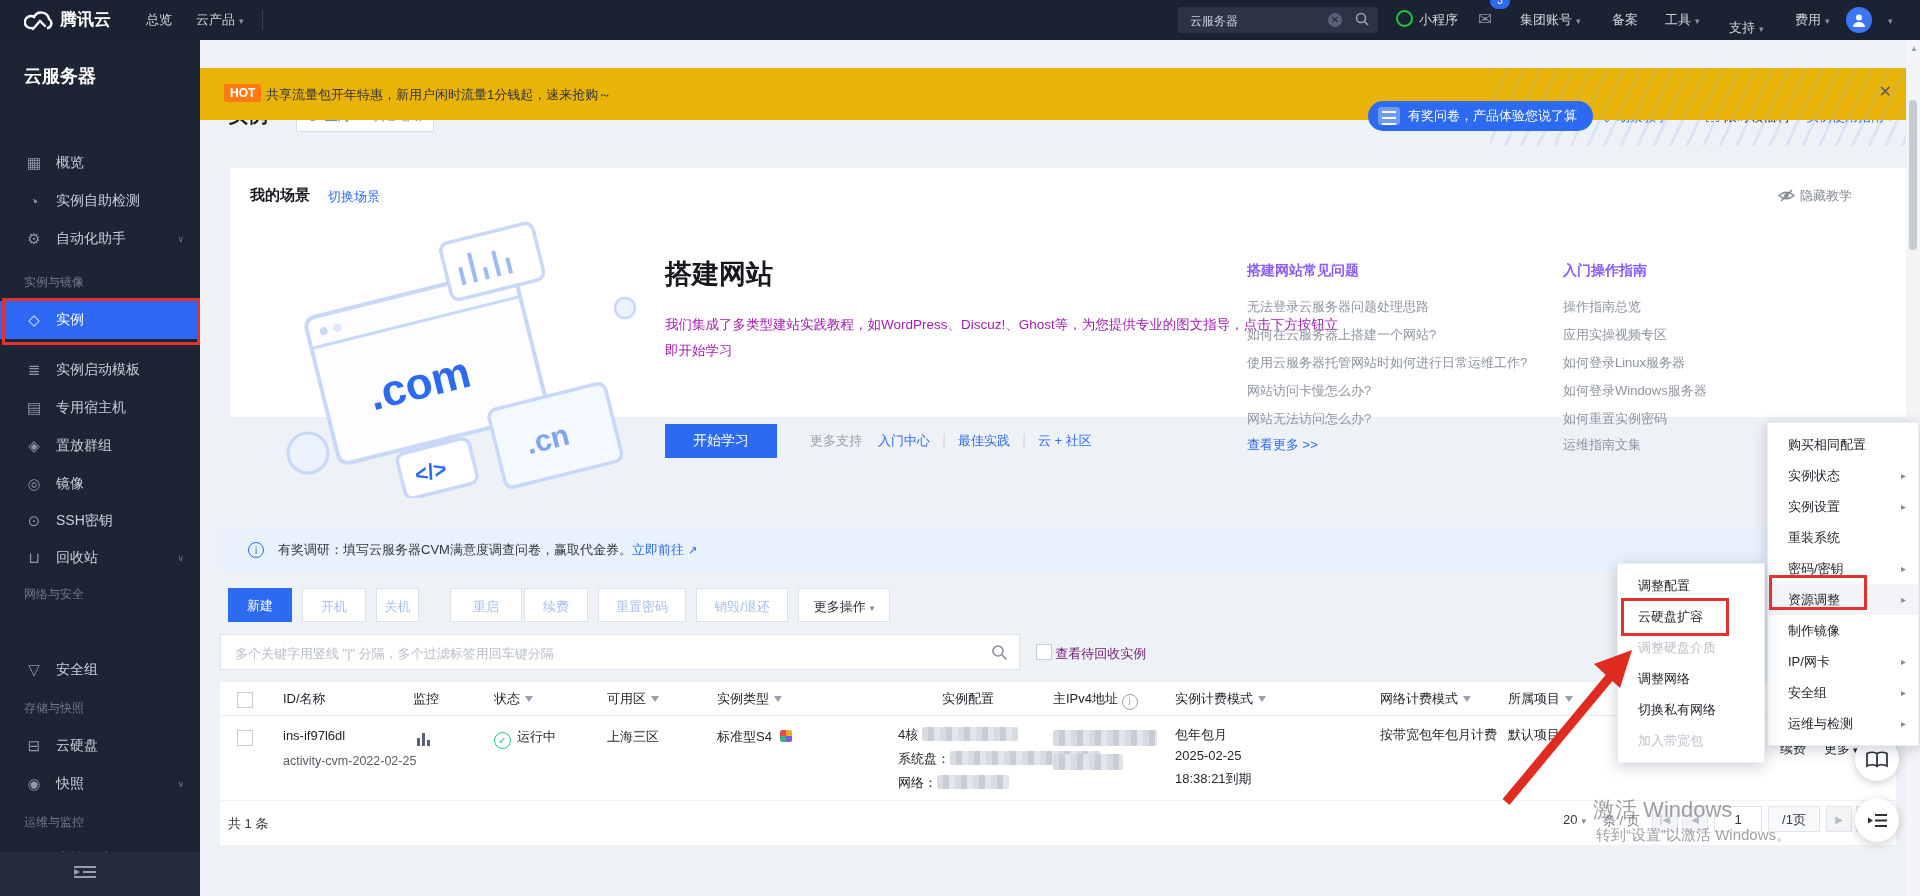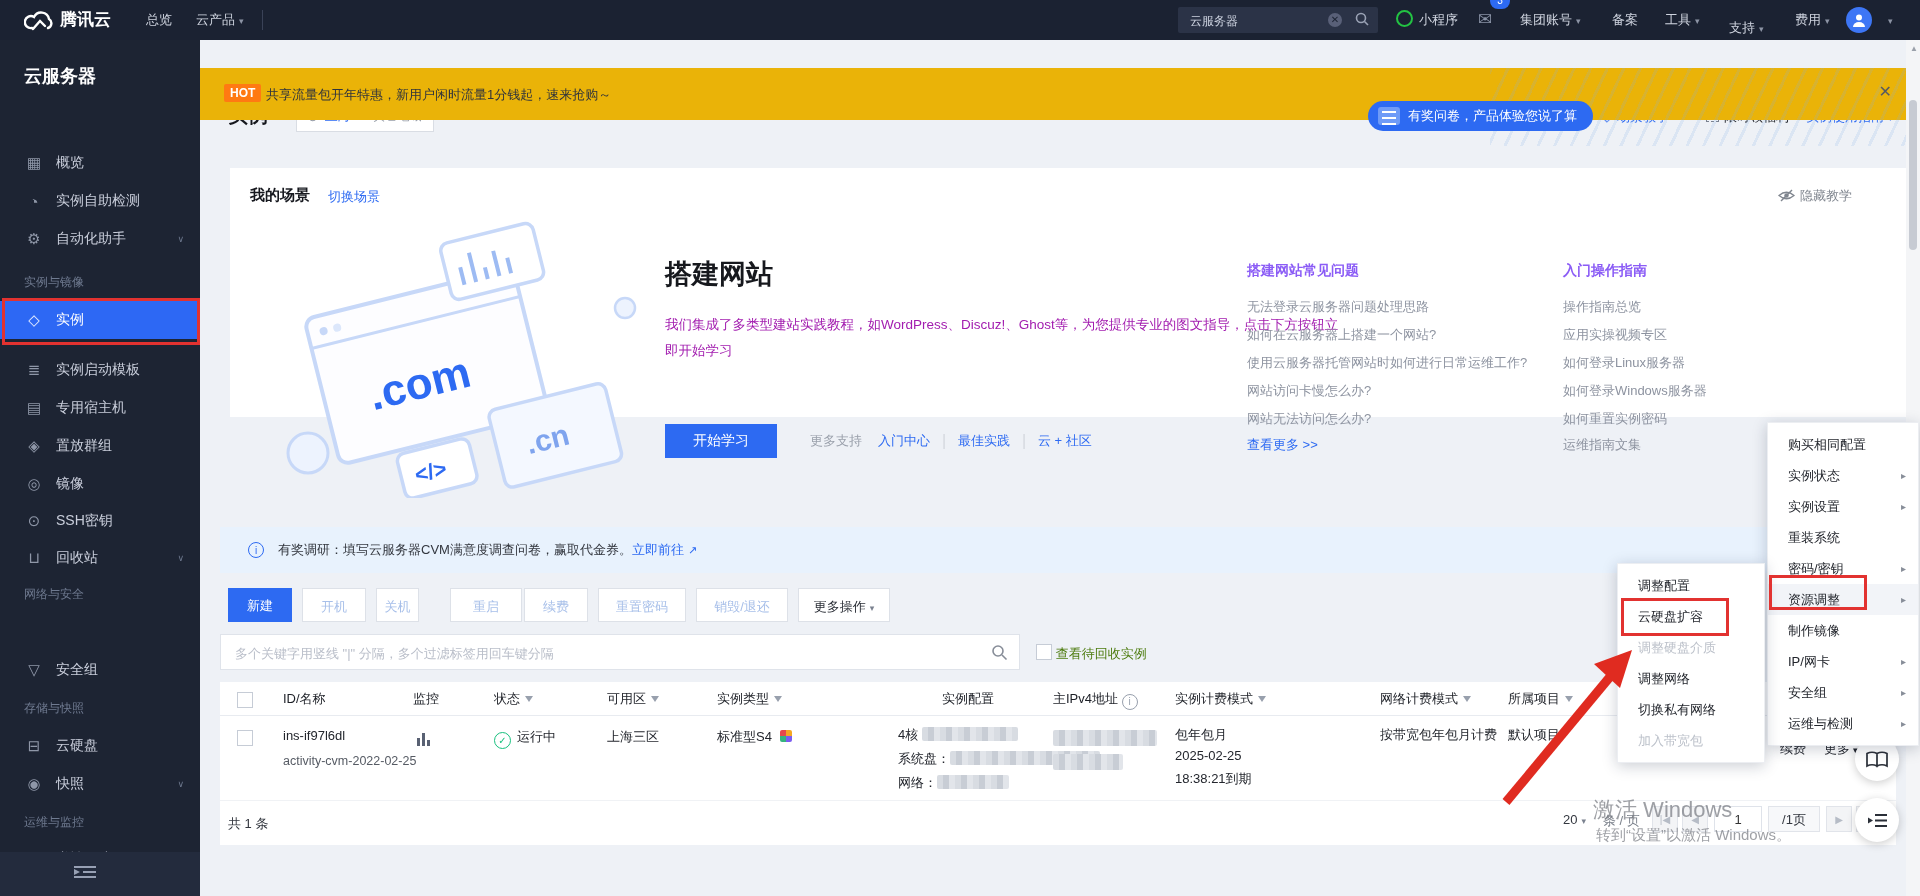--- a/index.html
+++ b/index.html
@@ -323,21 +323,21 @@
 
   <div class="srch">
     <input type="text" placeholder="多个关键字用竖线 &quot;|&quot; 分隔，多个过滤标签用回车键分隔" style="">
     <span class="abs" style="left:770px;top:9px;">
       <svg width="17" height="17" viewBox="0 0 17 17">
           <circle cx="7" cy="7" r="5" fill="none" stroke="#878d98" stroke-width="1.6"></circle>
           <line x1="11" y1="11" x2="15.5" y2="15.5" stroke="#878d98" stroke-width="1.6"></line>
         </svg>
     </span>
   </div>
-  <span class="abs" style="left:1036px;top:644px;font-size:13px;color:#4d7c0f;cursor:pointer;z-index:4;"><span class="cb"></span>&nbsp;<span>查看待回收实例</span></span>
+  <span class="abs" style="left:1036px;top:644px;font-size:13px;color:#701a75;cursor:pointer;z-index:4;font-family:Liberation Serif, serif;"><span class="cb"></span>&nbsp;<span>查看待回收实例</span></span>
 
   <div class="tblpanel">
     <div class="abs" style="left:0;top:33px;width:1676px;height:1px;background:#e8ebf0;"></div>
     <span class="abs" style="left:17px;top:10px;"><span class="cb"></span></span>
     <span class="th" style="left:63px;">ID/名称</span>
     <span class="th" style="left:193px;">监控</span>
     <span class="th" style="left:274px;"><span>状态</span><span class="funnel"></span></span>
     <span class="th" style="left:387px;"><span>可用区</span><span class="funnel"></span></span>
     <span class="th" style="left:497px;"><span>实例类型</span><span class="funnel"></span></span>
     <span class="th" style="left:678px;margin-left:44px;">实例配置</span>

